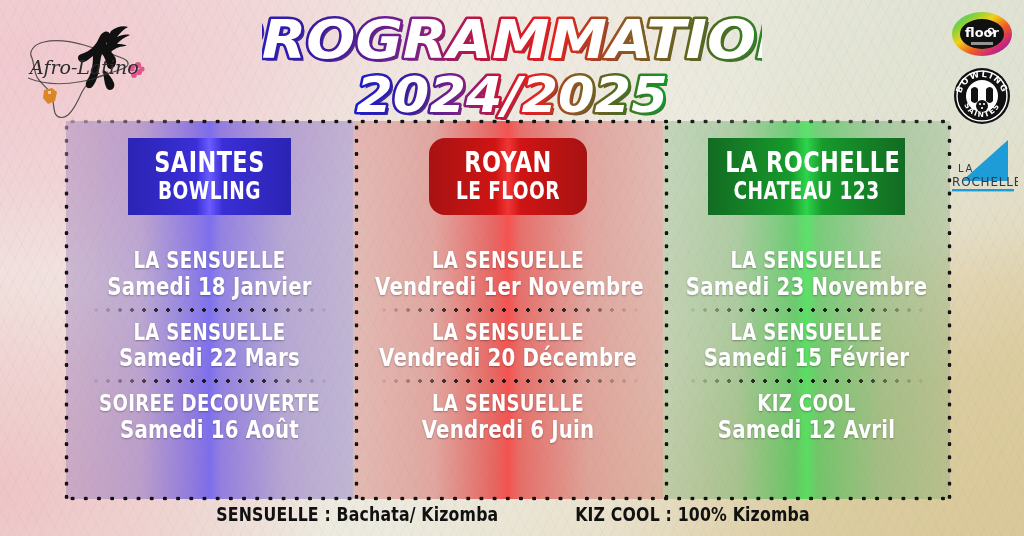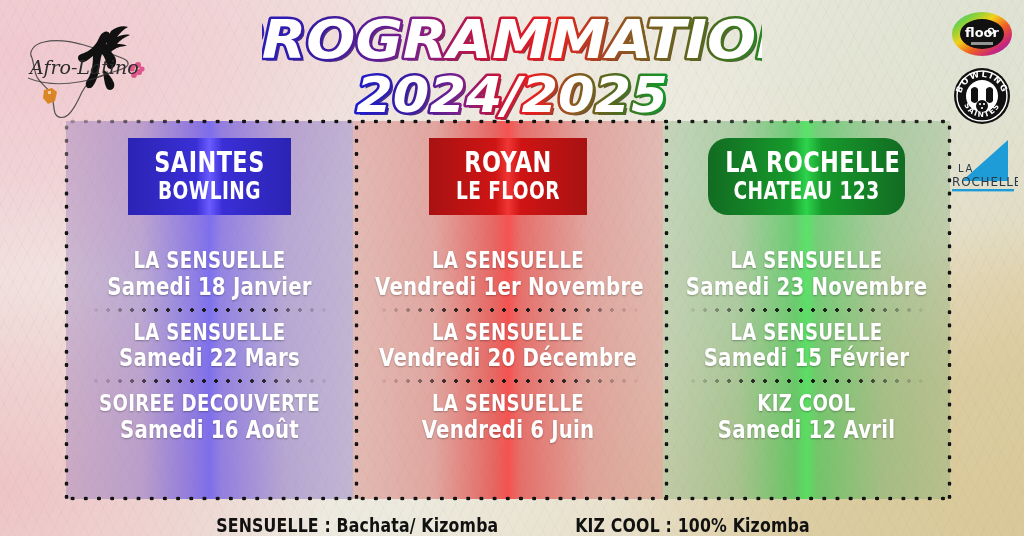--- a/index.html
+++ b/index.html
@@ -168,24 +168,24 @@
     text-align: center;
   }
   .col-1 .venue-head { width: 158px; }
   .col-2 .venue-head { width: 197px; }
 
   .col-0 .venue-head {
     background: linear-gradient(90deg, #2b23b4 0%, #3a2fd6 42%, #6a5cff 50%, #3a2fd6 58%, #2b23b4 100%);
   }
   .col-1 .venue-head {
     background: linear-gradient(90deg, #a81212 0%, #cf1414 42%, #f03535 50%, #cf1414 58%, #a81212 100%);
+    border-radius: 16px;
   }
   .col-2 .venue-head {
     background: linear-gradient(90deg, #126b22 0%, #179a2c 42%, #2ed44c 50%, #179a2c 58%, #126b22 100%);
-    border-radius: 20px;
   }
 
   .venue-city {
     display: block;
     color: #ffffff;
     font-family: "DejaVu Sans Condensed", "Liberation Sans Narrow", "Liberation Sans", sans-serif;
     font-weight: 700;
     font-size: 29px;
     line-height: 1.0;
     letter-spacing: 0.5px;
@@ -254,21 +254,21 @@
     mask-image: radial-gradient(ellipse 52% 100% at 50% 50%, #000 0%, rgba(0,0,0,0.85) 45%, rgba(0,0,0,0.25) 78%, rgba(0,0,0,0) 100%);
   }
 
   
   #footer {
     position: absolute;
     left: 0; top: 503px;
     width: 1024px; height: 33px;
     display: flex;
     justify-content: center;
-    align-items: flex-end;
+    align-items: flex-start;
     gap: 54px;
   }
   .legend {
     color: #111111;
     font-family: "DejaVu Sans Condensed", "Liberation Sans Narrow", "Liberation Sans", sans-serif;
     font-weight: 700;
     font-size: 19px;
     letter-spacing: 0.2px;
     transform: scaleX(0.92);
     white-space: nowrap;

